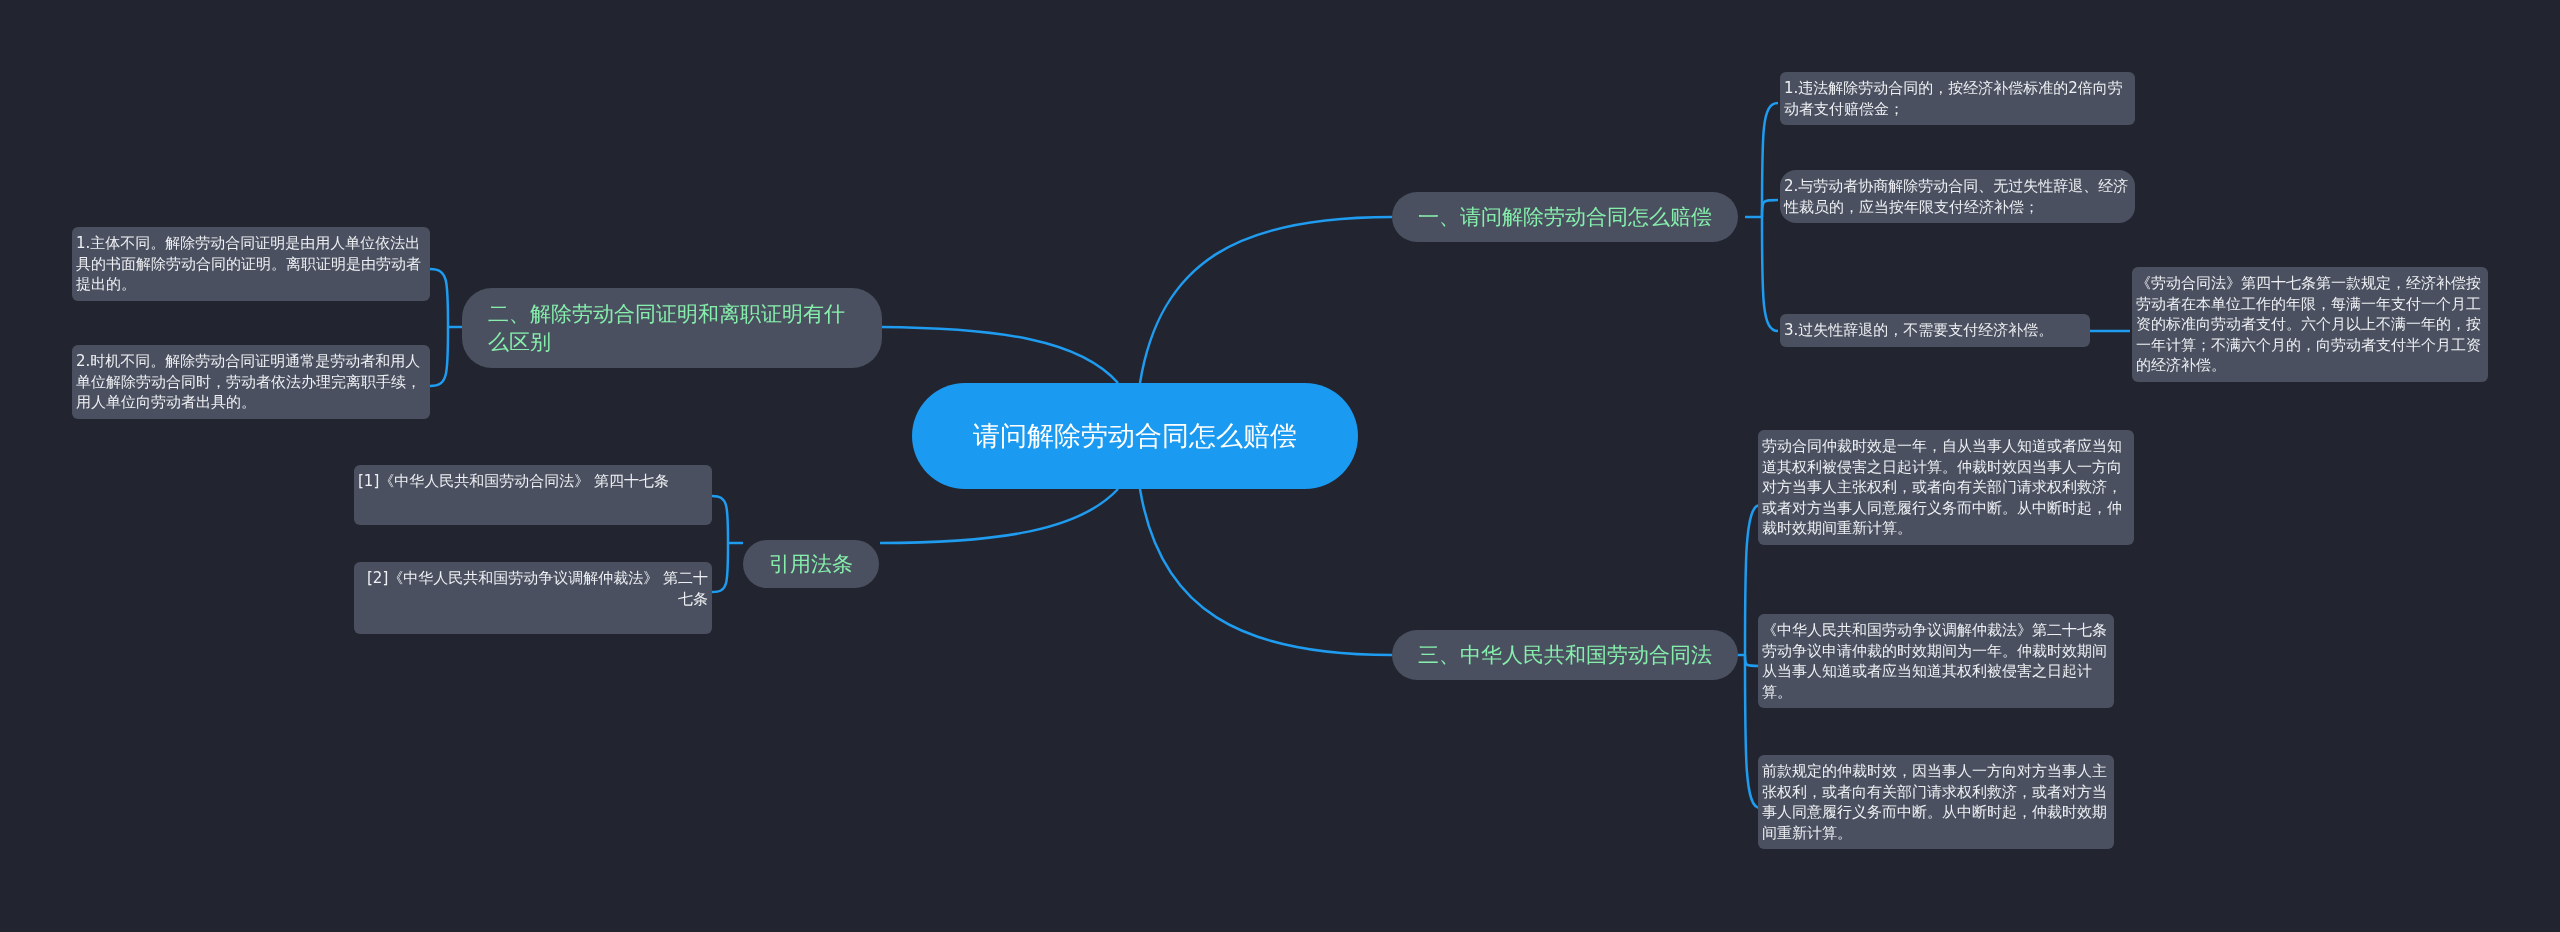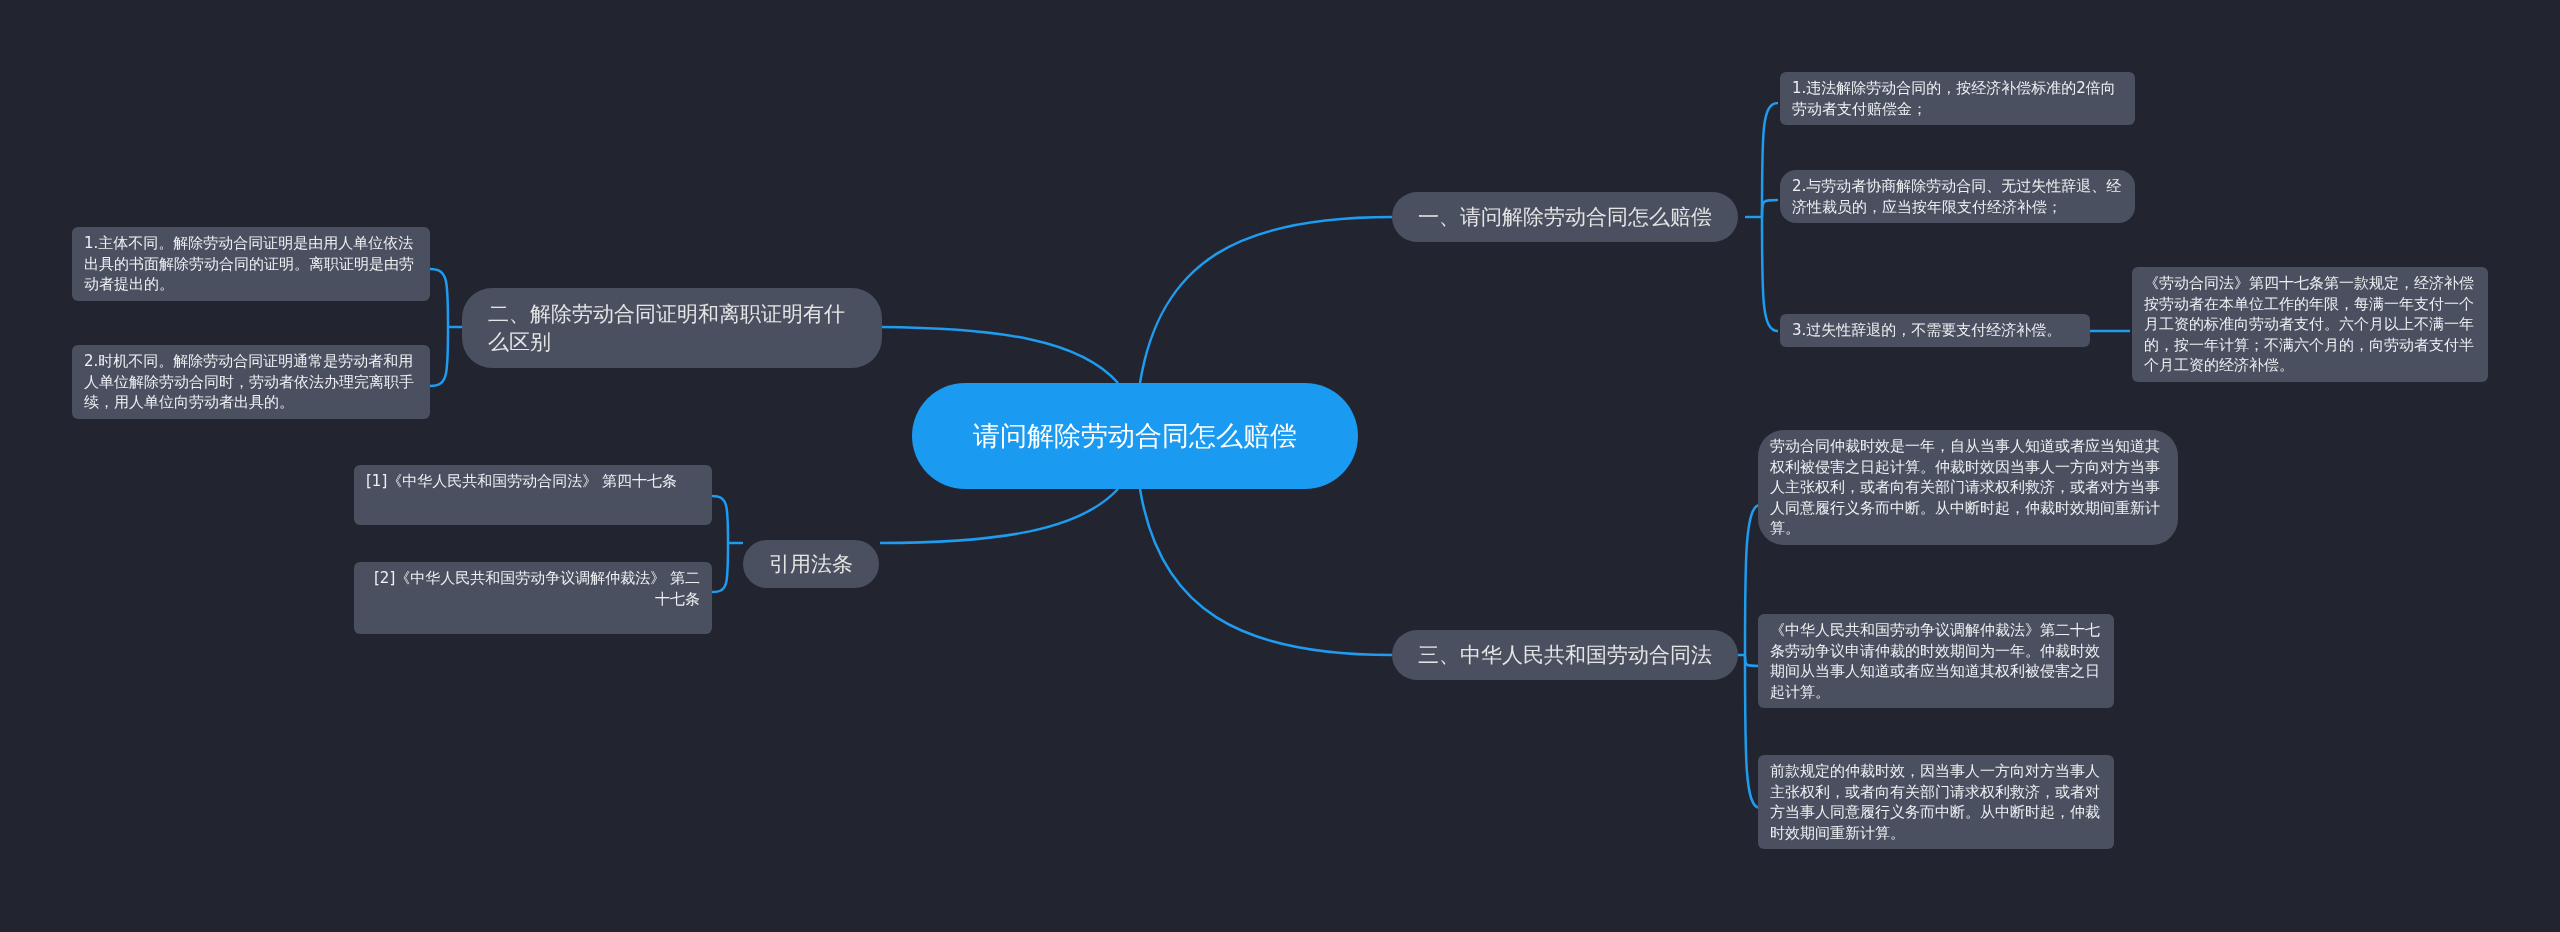--- a/index.html
+++ b/index.html
@@ -10,25 +10,25 @@
   svg.links { position:absolute; left:0; top:0; width:2560px; height:932px; pointer-events:none; }
   svg.links path { fill:none; stroke:#1f9bef; stroke-width:2.5; }
   .node { position:absolute; box-sizing:border-box; }
   .root {
     left:912px; top:383px; width:446px; height:106px; background:#1a9af0;
     border-radius:53px; display:flex; align-items:center; justify-content:center;
     text-align:center; font-size:27px; line-height:36px; padding:0 60px;
   }
   .branch {
     background:#4a5060; border-radius:30px; display:flex; align-items:center;
-    font-size:21px; line-height:28px; padding:0 26px; color:#e5e5e5;
+    font-size:21px; line-height:28px; padding:0 26px; color:#86efac;
   }
   .leaf {
     background:#4a5060; border-radius:6px; font-size:15px; line-height:20.5px;
-    padding:6px 12px; color:#eef0f3;
+    padding:6px 4px; color:#eef0f3;
   }
 </style>
 </head>
 <body>
 
 <svg class="links" viewBox="0 0 2560 932">
 
   <path d="M1140,383 C1160,260 1240,217 1392,217"></path>
 
   <path d="M1140,489 C1160,610 1240,655 1392,655"></path>
@@ -74,21 +74,21 @@
 <div class="node leaf" style="left:1780px;top:314px;width:310px;">
   <span>3.过失性辞退的，不需要支付经济补偿。</span>
 </div>
 <div class="node leaf" style="left:2132px;top:267px;width:356px;">
   <span>《劳动合同法》第四十七条第一款规定，经济补偿按劳动者在本单位工作的年限，每满一年支付一个月工资的标准向劳动者支付。六个月以上不满一年的，按一年计算；不满六个月的，向劳动者支付半个月工资的经济补偿。</span>
 </div>
 
 <div class="node branch" style="left:1392px;top:630px;height:50px;">
   <span>三、中华人民共和国劳动合同法</span>
 </div>
-<div class="node leaf" style="left:1758px;top:430px;width:420px;border-radius:26px;">
+<div class="node leaf" style="left:1758px;top:430px;width:376px;">
   <span>劳动合同仲裁时效是一年，自从当事人知道或者应当知道其权利被侵害之日起计算。仲裁时效因当事人一方向对方当事人主张权利，或者向有关部门请求权利救济，或者对方当事人同意履行义务而中断。从中断时起，仲裁时效期间重新计算。</span>
 </div>
 <div class="node leaf" style="left:1758px;top:614px;width:356px;">
   <span>《中华人民共和国劳动争议调解仲裁法》第二十七条劳动争议申请仲裁的时效期间为一年。仲裁时效期间从当事人知道或者应当知道其权利被侵害之日起计算。</span>
 </div>
 <div class="node leaf" style="left:1758px;top:755px;width:356px;">
   <span>前款规定的仲裁时效，因当事人一方向对方当事人主张权利，或者向有关部门请求权利救济，或者对方当事人同意履行义务而中断。从中断时起，仲裁时效期间重新计算。</span>
 </div>
 
 <div class="node branch" style="left:462px;top:288px;width:420px;height:80px;">

